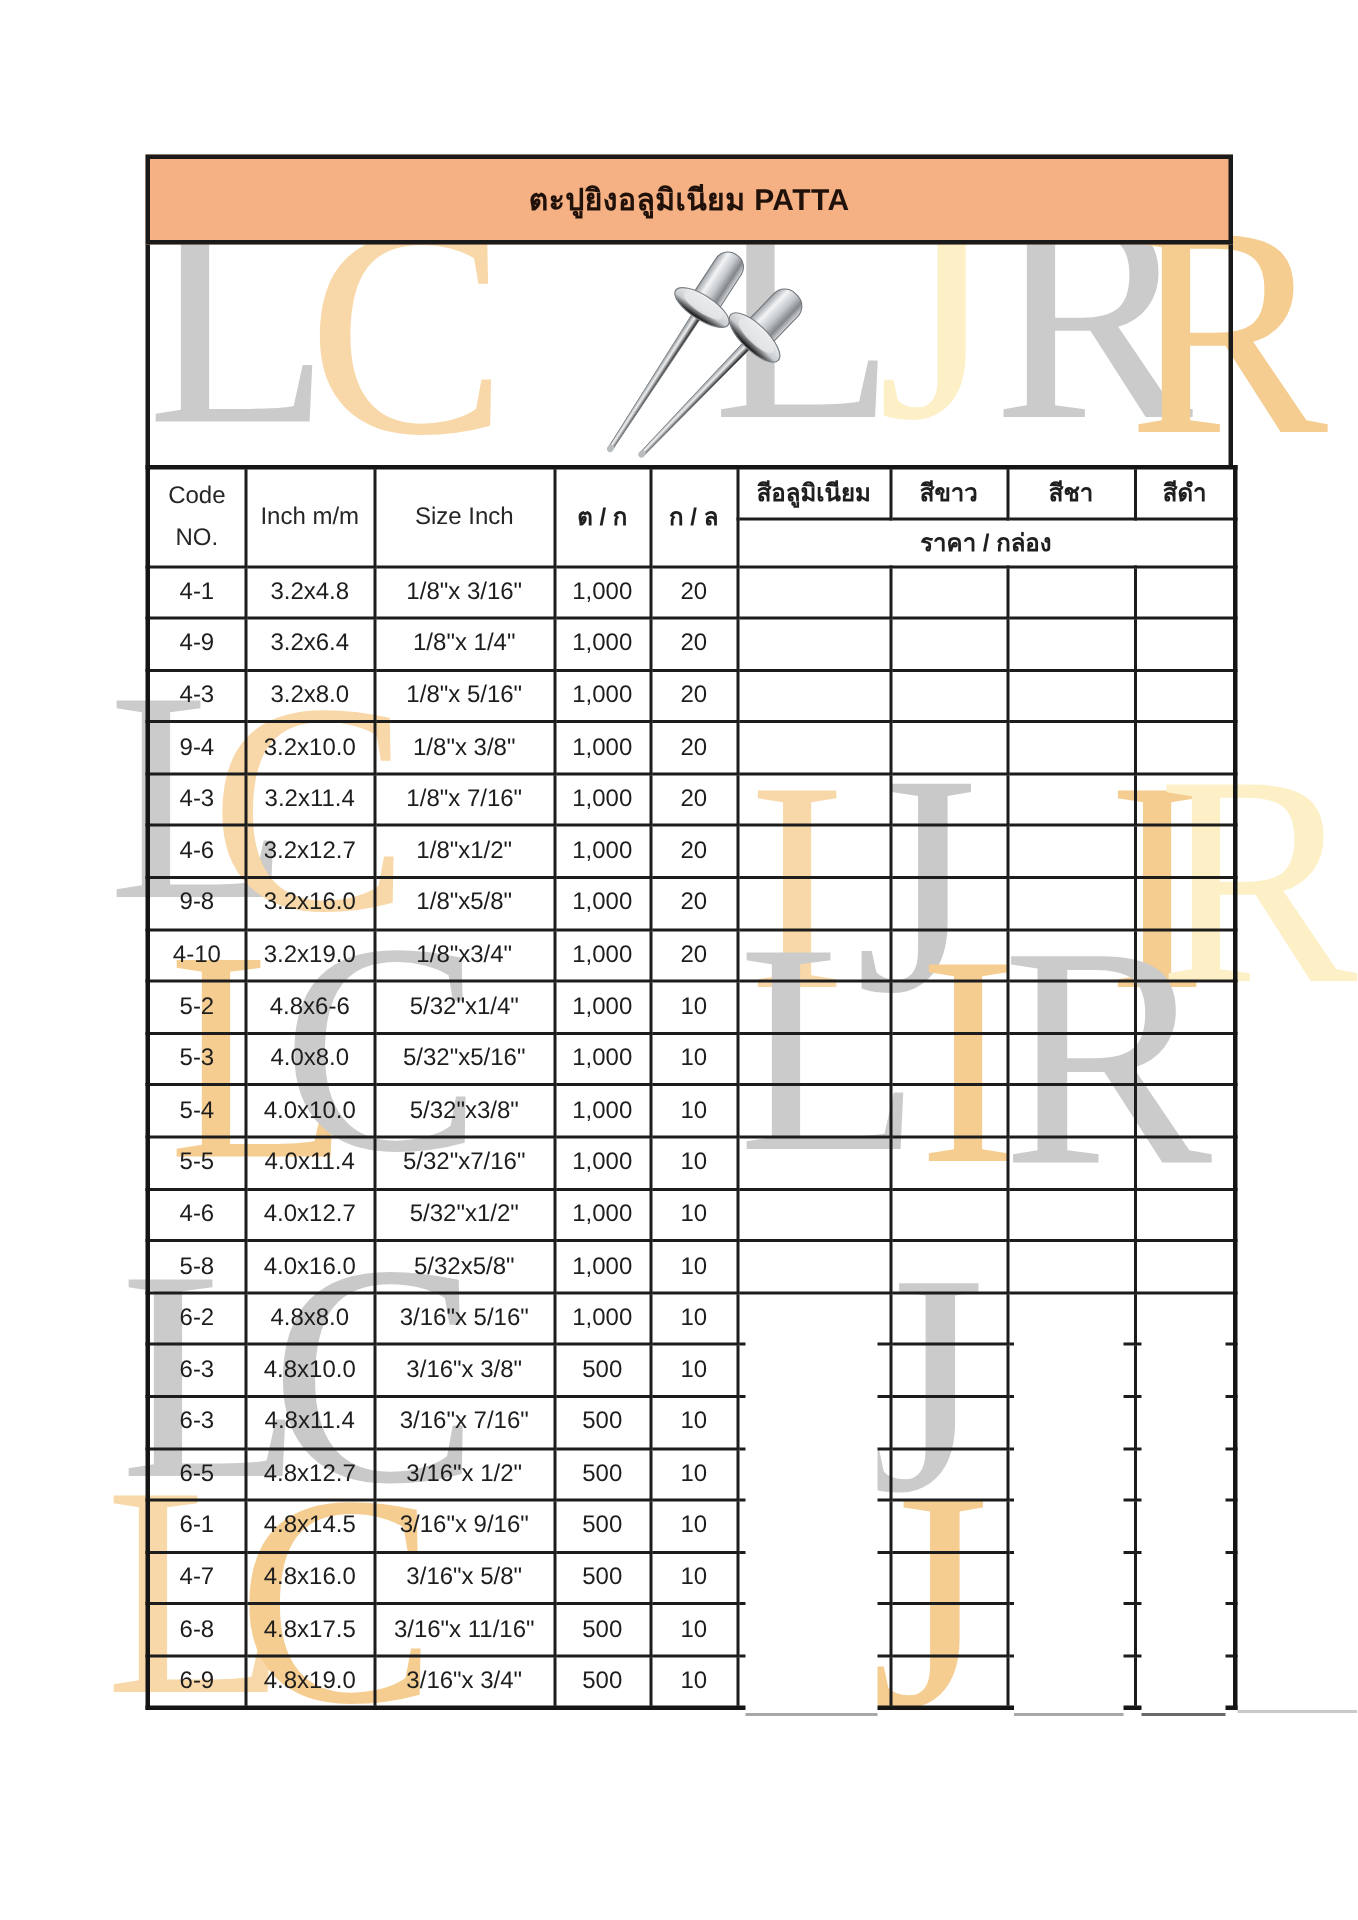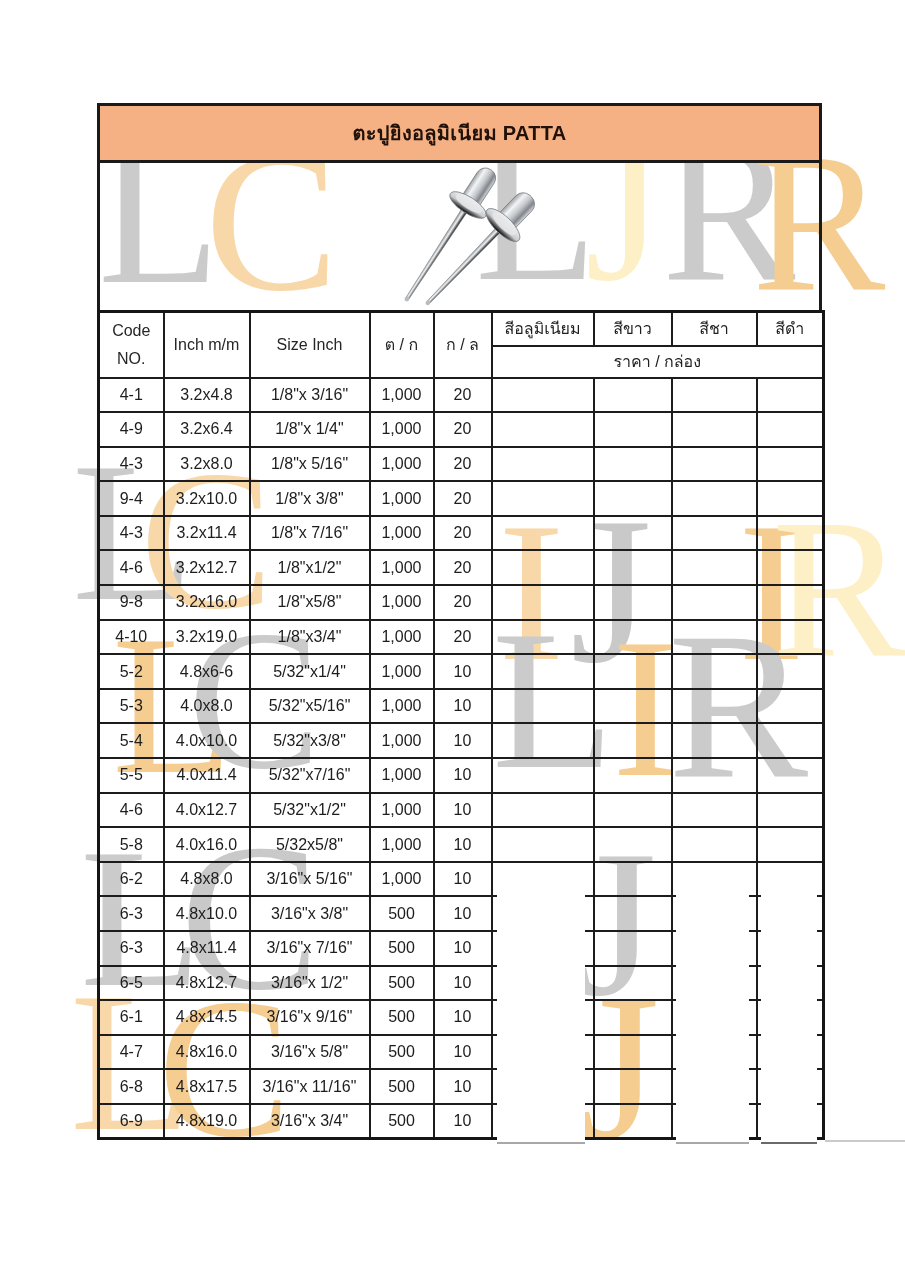--- a/index.html
+++ b/index.html
@@ -40,22 +40,22 @@
     border:2px solid #1c1c1c; box-sizing:border-box;
     text-align:center; vertical-align:middle;
     background:transparent; padding:0;
     font-size:16px; overflow:hidden; white-space:nowrap;
   }
   table.price-table { border:3px solid #151515; }
   thead th { font-weight:normal; }
   th.th-en { font-size:16px; color:#262626; }
   th.th-code { line-height:1.0; }
   th.th-code .l1 { display:block; margin-bottom:12px; }
-  th.th-thai { font-weight:normal; font-size:15.5px;margin-left:40px; }
-  th.th-price-span { font-weight:normal; font-size:16px; }
+  th.th-thai { font-weight:bold; font-size:15.5px;margin-left:40px; }
+  th.th-price-span { font-weight:bold; font-size:16px; }
   tbody tr { height:34.6px; }
   tbody td { font-size:16px; color:#1d1d1d; }
   
   .patch {
     position:absolute; background:#ffffff; z-index:3;
     border-bottom:2px solid #a8a8a8;
   }
   .shadow-line { position:absolute; background:#c9c9c9; z-index:2; }
 </style>
 </head>

